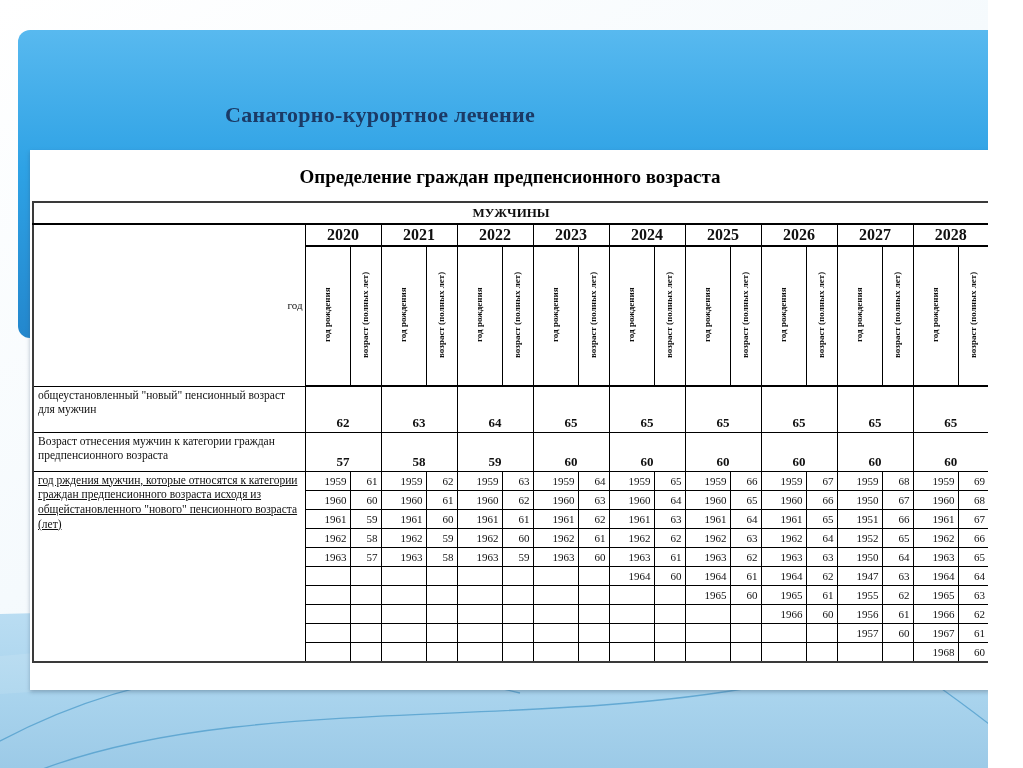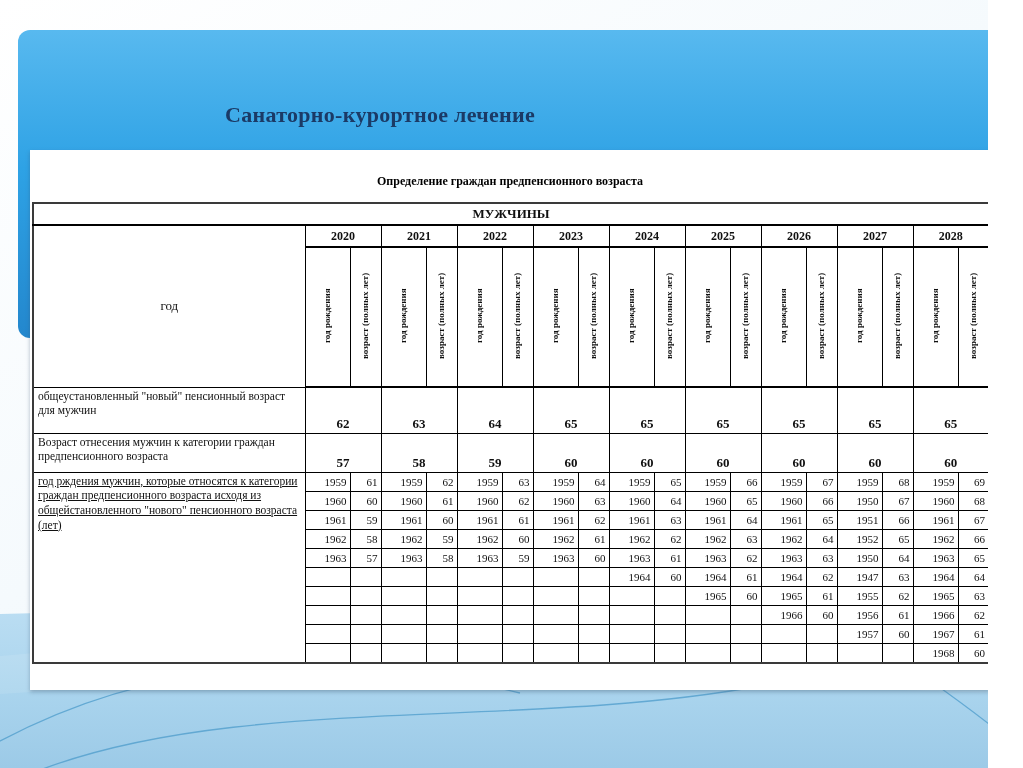--- a/index.html
+++ b/index.html
@@ -18,33 +18,33 @@
     position:absolute;left:207px;top:72px;
     font-weight:bold;font-size:22px;letter-spacing:.3px;
     color:var(--title-text,#1b3a66);
   }
   
   .panel{
     position:absolute;left:30px;top:150px;width:960px;height:540px;
     background:#ffffff;box-shadow:0 2px 4px rgba(60,85,110,.4);
   }
   .table-title{
-    margin:24px 0 0 0;text-align:center;
-    font-size:12px;font-weight:bold;color:#000;
+    margin:16px 0 0 0;text-align:center;
+    font-size:19px;font-weight:bold;color:#000;
   }
   table{
     border-collapse:collapse;table-layout:fixed;
     margin:13px 4px 0 2px;width:955px;
     font-size:11px;color:#101010;
     border:2px solid #3a3a3a;
   }
   td{border:1px solid #000;padding:0 2px;overflow:hidden;}
   .gender{font-weight:bold;font-size:13px;text-align:center;height:20px;border-bottom:2px solid #000;}
-  .year{font-weight:bold;font-size:12px;text-align:center;height:20px;border-bottom:2px solid #000;}
-  .yearlab{text-align:center;font-size:13px;}
+  .year{font-weight:bold;font-size:16px;text-align:center;height:20px;border-bottom:2px solid #000;}
+  .yearlab{text-align:right;font-size:11px;}
   .rothead{height:138px;text-align:center;vertical-align:middle;border-bottom:2px solid #000;}
   .vtext{
     display:inline-block;writing-mode:vertical-rl;transform:rotate(180deg);
     height:100px;font-weight:bold;font-size:9px;line-height:1.25;white-space:normal;
   }
   .lbl{font-size:11.5px;text-align:left;vertical-align:top;padding:1px 4px;line-height:1.28;}
   .lbl-top{vertical-align:top;text-decoration:underline;}
   .bigval{font-weight:bold;font-size:13px;text-align:center;vertical-align:bottom;padding-bottom:1px;}
   .rowA td{height:43px;}
   .rowB td{height:36px;}

